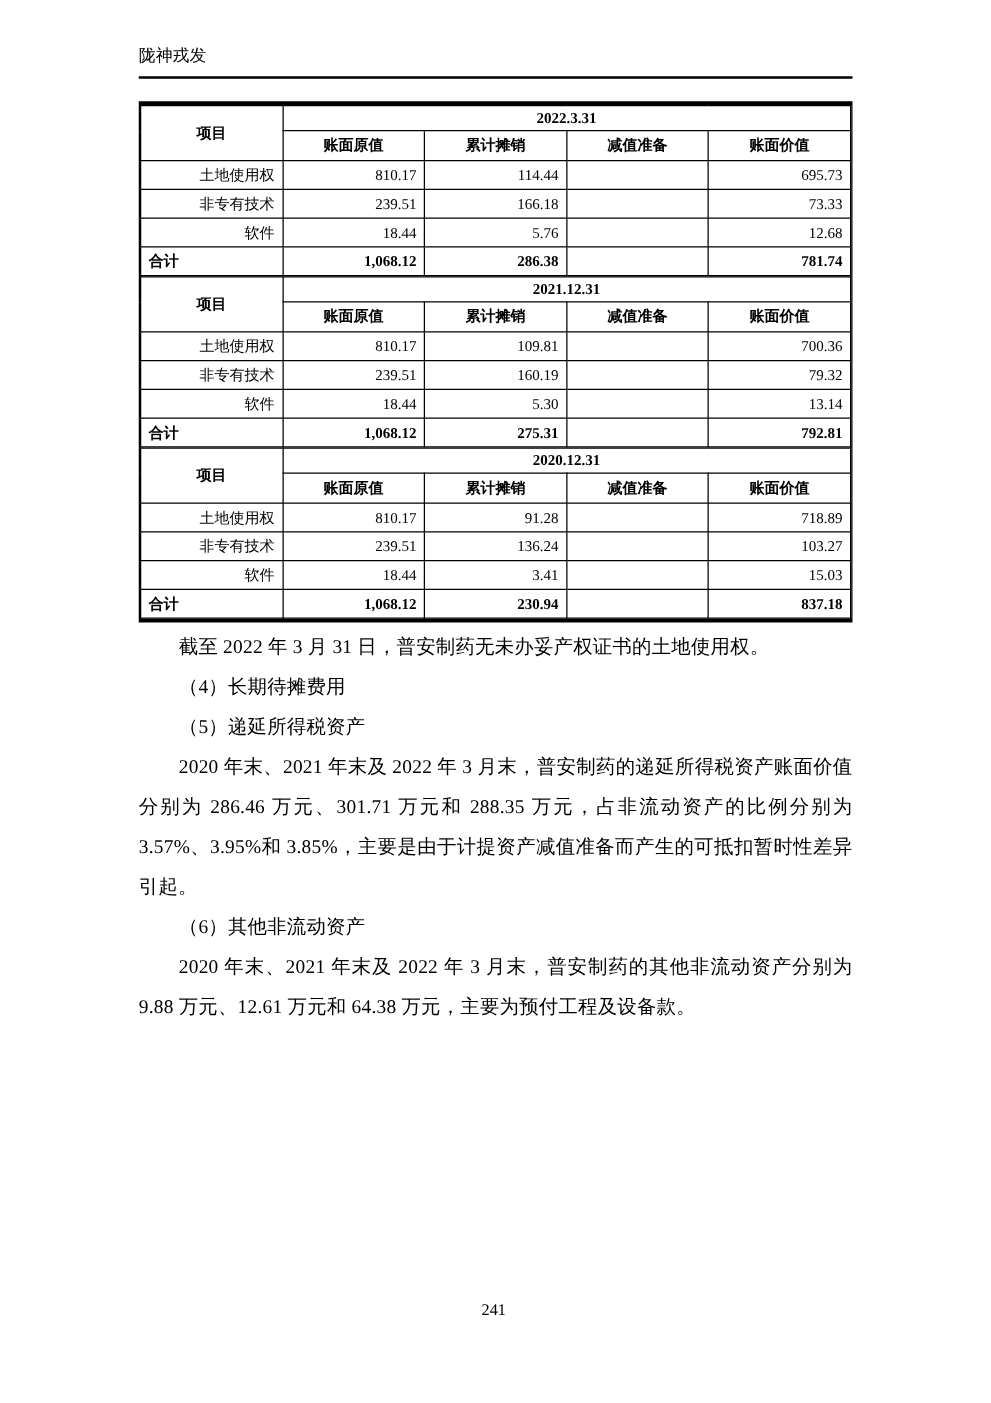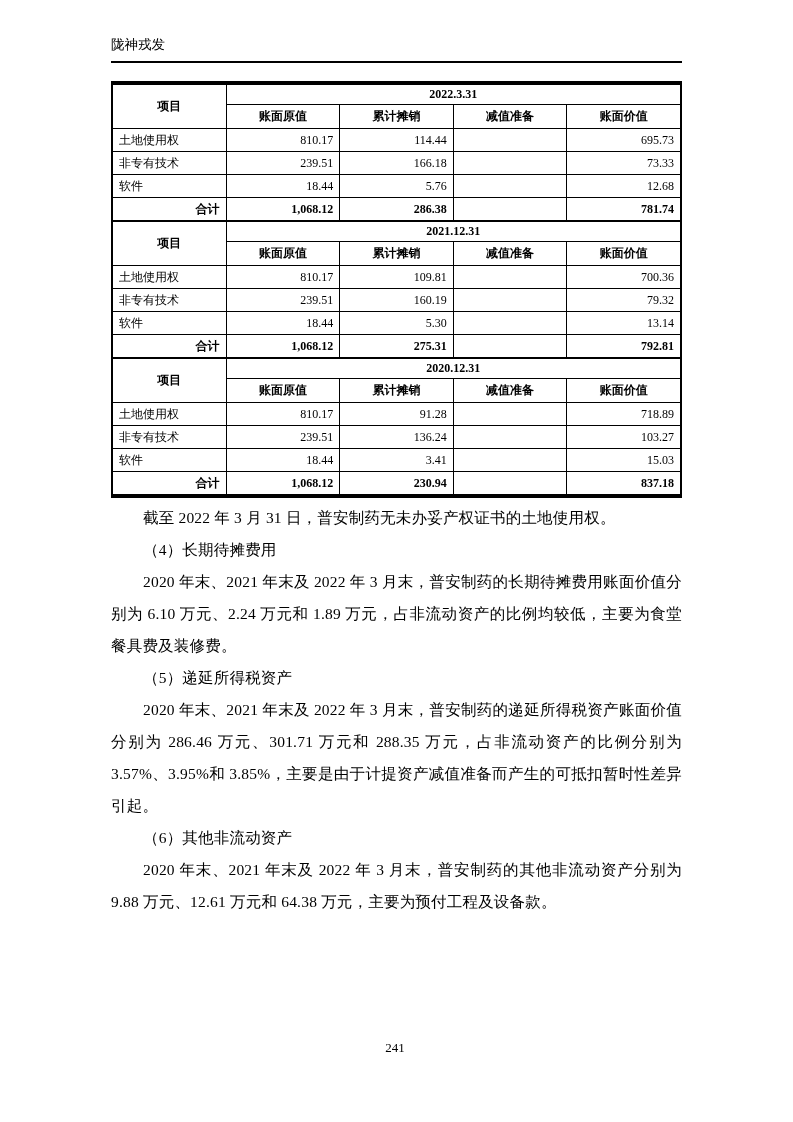--- a/index.html
+++ b/index.html
@@ -41,24 +41,24 @@
   table.fin-table td {
     border: 1px solid #000;
     height: 23px;
     padding: 0 6px;
     overflow: hidden;
     white-space: nowrap;
   }
   table.fin-table tr.date-row td { height: 20px; }
   table.fin-table tr.colhead-row td { height: 24px; }
   table.fin-table .th { font-weight: bold; text-align: center; }
-  table.fin-table td.label { text-align: left; }
+  table.fin-table td.label { text-align: right; }
   table.fin-table td.num { text-align: right; }
   table.fin-table tr.total td { font-weight: bold; border-top: 1.5px solid #000; }
-  table.fin-table tr.total td.label { text-align: right; margin-left: 24px; }
+  table.fin-table tr.total td.label { text-align: left; margin-left: 24px; }
 
   
   .body-text { margin-top: 4px; }
   .para, .subheading {
     font-size: 15.5px;
     line-height: 32px;
     text-align: justify;
     text-indent: 32px;
     letter-spacing: 0.2px;
   }
@@ -211,21 +211,20 @@
         <td class="num">837.18</td>
       </tr>
     </tbody>
       </table>
 
   </div>
 
   <div class="body-text">
     <p class="para">截至 2022 年 3 月 31 日，普安制药无未办妥产权证书的土地使用权。</p>
     <p class="subheading">（4）长期待摊费用</p>
-    <p class="para">2020 年末、2021 年末及 2022 年 3 月末，普安制药的长期待摊费用账面价值分别为 6.10 万元、2.24 万元和 1.89 万元，占非流动资产的比例均较低，主要为食堂餐具费及装修费。</p>
     <p class="subheading">（5）递延所得税资产</p>
     <p class="para">2020 年末、2021 年末及 2022 年 3 月末，普安制药的递延所得税资产账面价值分别为 286.46 万元、301.71 万元和 288.35 万元，占非流动资产的比例分别为 3.57%、3.95%和 3.85%，主要是由于计提资产减值准备而产生的可抵扣暂时性差异引起。</p>
     <p class="subheading">（6）其他非流动资产</p>
     <p class="para">2020 年末、2021 年末及 2022 年 3 月末，普安制药的其他非流动资产分别为 9.88 万元、12.61 万元和 64.38 万元，主要为预付工程及设备款。</p>
   </div>
 
   <div class="page-footer">241</div>
 
 </div>
 

